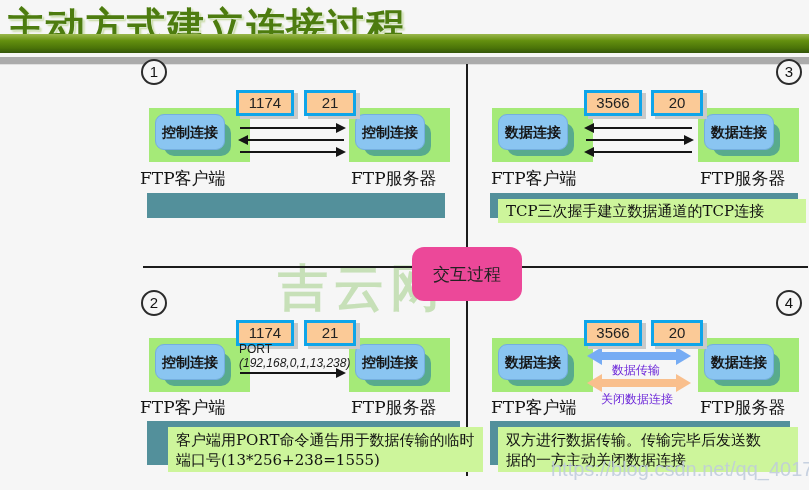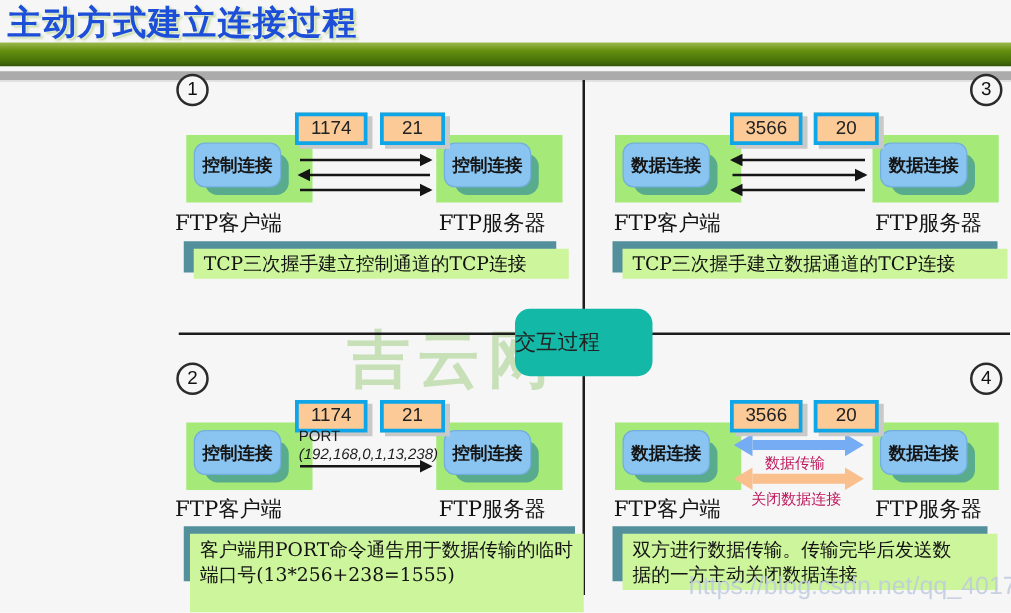--- a/index.html
+++ b/index.html
@@ -1,21 +1,21 @@
 <!DOCTYPE html>
 <html><head>
 <meta charset="utf-8">
 <style>
   html,body { margin:0; padding:0; }
   .stage { position:relative; width:809px; height:490px; background:#f6f6f6; overflow:hidden;
            font-family:"DejaVu Serif", serif; }
 
   
   .title { position:absolute; left:6px; top:0px; font-family:"Liberation Sans",sans-serif;
-           font-weight:bold; font-size:27px; color:#1d4ed8; letter-spacing:1px;
+           font-weight:bold; font-size:39px; color:#4d7c0f; letter-spacing:1px;
            text-shadow:1px 1px 0 #dcead0, 2px 2px 2px #c3d79a; }
   .greenbar { position:absolute; left:0; top:34px; width:809px; height:19px;
               background:linear-gradient(to bottom,#9cb84e 0%,#64900f 35%,#4a7308 75%,#33550a 100%); }
   .graybar { position:absolute; left:0; top:57px; width:809px; height:7px; background:#ababab;
              border-bottom:1px solid #e0e0e0; }
 
   
   .vline { position:absolute; left:466px; top:64px; width:2px; height:412px; background:#1c1c1c; z-index:1; }
   .hline { position:absolute; left:143px; top:266px; width:665px; height:2px; background:#1c1c1c; z-index:1; }
 
@@ -55,27 +55,27 @@
 
   
   .darrow { position:absolute; height:8px; z-index:2; }
   .darrow::before { content:""; position:absolute; left:-15px; top:-5px; width:0; height:0;
         border-top:9px solid transparent; border-bottom:9px solid transparent; border-right:15px solid; border-right-color:inherit; }
   .darrow::after { content:""; position:absolute; right:-15px; top:-5px; width:0; height:0;
         border-top:9px solid transparent; border-bottom:9px solid transparent; border-left:15px solid; border-left-color:inherit; }
   .darrow.blue { background:#76acf4; border-color:#76acf4; color:#76acf4; }
   .darrow.orange { background:#f9bf8d; border-color:#f9bf8d; color:#f9bf8d; }
 
-  .smalllabel { position:absolute; font-size:12px; color:#be185d; z-index:3; white-space:nowrap; }
+  .smalllabel { position:absolute; font-size:12px; color:#6d28d9; z-index:3; white-space:nowrap; }
   .portcmd { position:absolute; font-size:12px; color:#1c1c1c; z-index:3; white-space:nowrap;
              font-family:"Liberation Sans",sans-serif; }
 
   
-  .centerbox { position:absolute; left:412px; top:247px; width:110px; height:54px; background:#14b8a6;
-               border-radius:12px; text-align:left; line-height:54px; font-size:17px; color:#222; z-index:4; }
+  .centerbox { position:absolute; left:412px; top:247px; width:110px; height:54px; background:#ec4899;
+               border-radius:12px; text-align:center; line-height:54px; font-size:17px; color:#222; z-index:4; }
 
   
   .wm-site { position:absolute; left:278px; top:211px; font-size:50px; font-weight:bold; color:#c7e0b8;
              font-family:"Liberation Sans",sans-serif; letter-spacing:6px; z-index:0;margin-top:44px; }
   .wm-url { position:absolute; left:551px; top:458px; font-size:20px; color:#bfcbdd; opacity:0.85;
             font-family:"Liberation Sans",sans-serif; z-index:6; }
 </style>
 </head>
 <body>
 
@@ -104,21 +104,20 @@
   </div>
 
   <div class="arrowline r" style="left:240px; top:127px; width:104px;"></div>
   <div class="arrowline l" style="left:240px; top:139px; width:104px;"></div>
   <div class="arrowline r" style="left:240px; top:151px; width:104px;"></div>
 
   <div class="ftplabel" style="left:140px; top:167px;">FTP客户端</div>
   <div class="ftplabel" style="left:351px; top:167px;">FTP服务器</div>
 
   <div class="cap-back" style="left:147px; top:193px; width:298px; height:25px;"></div>
-  <div class="cap one" style="left:155px; top:199px; width:300px;">TCP三次握手建立控制通道的TCP连接</div>
 
   <div class="circle" style="left:776px; top:59px;">3</div>
   <div class="tag" style="left:584px; top:90px; width:52px;">3566</div>
   <div class="tag" style="left:651px; top:90px; width:46px;">20</div>
 
   <div class="unit" style="left:492px; top:108px;">
     <div class="ushadow"></div>
     <div class="uface">数据连接</div>
   </div>
   <div class="unit" style="left:698px; top:108px;">
@@ -152,21 +151,21 @@
   </div>
 
   <div class="portcmd" style="left:239px; top:342px;">PORT</div>
   <div class="portcmd" style="left:239px; top:356px;font-style:italic;">(192,168,0,1,13,238)</div>
   <div class="arrowline r" style="left:240px; top:372px; width:104px;"></div>
 
   <div class="ftplabel" style="left:140px; top:396px;">FTP客户端</div>
   <div class="ftplabel" style="left:351px; top:396px;">FTP服务器</div>
 
   <div class="cap-back" style="left:147px; top:421px; width:313px; height:44px;"></div>
-  <div class="cap two" style="left:152px; top:427px; width:315px; height:63px;">
+  <div class="cap two" style="left:168px; top:427px; width:315px; height:45px;">
     <div>客户端用PORT命令通告用于数据传输的临时</div>
     <div>端口号(13*256+238=1555)</div>
   </div>
 
   <div class="circle" style="left:776px; top:290px;">4</div>
   <div class="tag" style="left:584px; top:320px; width:52px;">3566</div>
   <div class="tag" style="left:651px; top:320px; width:46px;">20</div>
 
   <div class="unit" style="left:492px; top:338px;">
     <div class="ushadow"></div>

